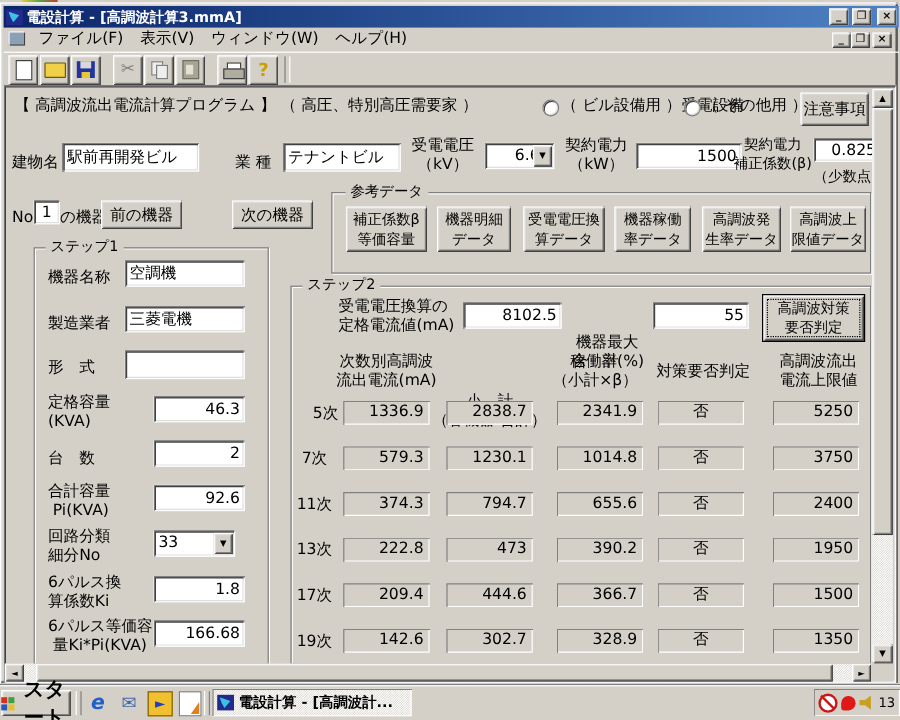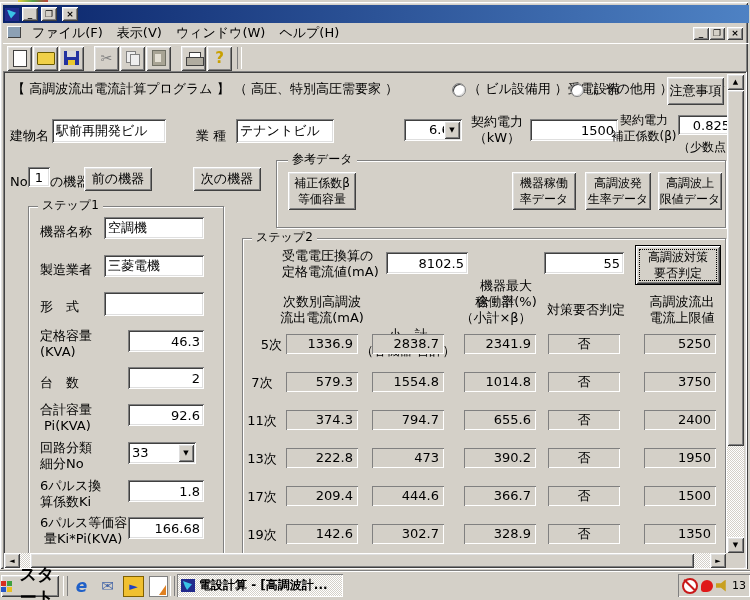--- a/index.html
+++ b/index.html
@@ -51,20 +51,21 @@
 <body>
 
 <div id="screen">
 
   <div class="abs" style="left:18px;top:0;width:30px;height:2px;background:linear-gradient(to right,#e8d040,#58a048,#c04038);"></div>
 
   <div class="abs raised" style="left:0;top:2px;width:748px;height:567px;"></div>
 
   <div class="abs titlebar" style="left:3px;top:5px;width:742px;height:18px;">
     <span class="app-icon"></span>
+    <span class="title-text">電設計算 - [高調波計算3.mmA]</span>
     <span class="wbtn raised btn">_</span>
     <span class="wbtn raised btn">❐</span>
     <span class="wbtn raised btn" style="margin-left:2px;">×</span>
   </div>
 
   <div class="abs" style="left:3px;top:24px;width:742px;height:18px;display:flex;align-items:center;">
     <span class="abs" style="left:4px;top:2px;width:14px;height:12px;background:#8ca0b4;box-shadow:inset 1px 1px 0 #fff, inset -1px -1px 0 #404040;"></span>
     <span class="menu-item" style="margin-left:22px;">ファイル(F)</span>
     <span class="menu-item">表示(V)</span>
     <span class="menu-item">ウィンドウ(W)</span>
@@ -118,40 +119,47 @@
   <span class="radio" style="left:452px;top:83px;"><span class="dot"></span></span>
   <div class="lbl" style="left:468px;top:81px;">（ ビル設備用 ）受電設備</div>
   <span class="radio" style="left:570px;top:83px;"></span>
   <div class="lbl" style="left:586px;top:81px;">（ その他用 ）受電設備</div>
   <div class="abs raised btn" style="left:667px;top:77px;width:57px;height:28px;">注意事項</div>
 
   <div class="lbl" style="left:10px;top:128px;">建物名</div>
   <input class="field" style="left: 52px; top: 119px; width: 106px; height: 24px;" value="駅前再開発ビル">
   <div class="lbl" style="left:196px;top:128px;">業 種</div>
   <input class="field" style="left: 236px; top: 119px; width: 90px; height: 24px;" value="テナントビル">
+  <div class="hdr" style="left:336px;top:114px;width:66px;"><span>受電電圧</span><br><span>（kV）</span></div>
   <div class="abs sunken" style="left:404px;top:119px;width:58px;height:22px;background:#fff;">
     <span class="abs" style="left:4px;top:3px;margin-left:21px;">6.6</span>
     <span class="combo-arrow raised btn">▼</span>
   </div>
   <div class="hdr" style="left:466px;top:114px;width:62px;"><span>契約電力</span><br><span>（kW）</span></div>
   <input class="field num" style="left: 530px; top: 119px; width: 80px; height: 22px;" value="1500">
   <div class="hdr" style="left:610px;top:112px;width:68px;font-size:12px;"><span>契約電力</span><br><span>補正係数(β)</span></div>
   <input class="field num" style="left: 678px; top: 115px; width: 48px; height: 20px;" value="0.825">
   <div class="lbl" style="left:678px;top:139px;font-size:12px;">（少数点）</div>
 
   <div class="lbl" style="left:10px;top:174px;">No</div>
   <input class="field" style="left: 28px; top: 167px; width: 14px; height: 20px; text-align: center;" value="1">
   <div class="lbl" style="left:50px;top:174px;">の機器</div>
   <div class="abs raised btn" style="left:84px;top:167px;width:68px;height:24px;">前の機器</div>
   <div class="abs raised btn" style="left:193px;top:167px;width:68px;height:24px;">次の機器</div>
 
   <div class="abs groupbox" style="left:276px;top:160px;width:448px;height:66px;"></div>
   <span class="group-label" style="left:288px;top:153px;">参考データ</span>
   <div class="abs raised btn two-line" style="left:288px;top:172px;width:68px;height:38px;font-size:12px;">
       <span><span>補正係数β</span><br><span>等価容量</span></span>
+    </div>
+  <div class="abs raised btn two-line" style="left:364px;top:172px;width:62px;height:38px;font-size:12px;">
+      <span><span>機器明細</span><br><span>データ</span></span>
+    </div>
+  <div class="abs raised btn two-line" style="left:436px;top:172px;width:68px;height:38px;font-size:12px;">
+      <span><span>受電電圧換</span><br><span>算データ</span></span>
     </div>
   <div class="abs raised btn two-line" style="left:512px;top:172px;width:64px;height:38px;font-size:12px;">
       <span><span>機器稼働</span><br><span>率データ</span></span>
     </div>
   <div class="abs raised btn two-line" style="left:585px;top:172px;width:66px;height:38px;font-size:12px;">
       <span><span>高調波発</span><br><span>生率データ</span></span>
     </div>
   <div class="abs raised btn two-line" style="left:658px;top:172px;width:64px;height:38px;font-size:12px;">
       <span><span>高調波上</span><br><span>限値データ</span></span>
     </div>
@@ -206,21 +214,21 @@
 
   <div class="lbl" style="left:242px;top:337px;width:40px;text-align:right;">5次</div>
   <div class="rbox" style="left:286px;top:334px;width:62px;">1336.9</div>
   <div class="rbox" style="left:372px;top:334px;width:62px;">2838.7</div>
   <div class="rbox" style="left:464px;top:334px;width:62px;">2341.9</div>
   <div class="rbox" style="left:548px;top:334px;width:62px;text-align:center;">否</div>
   <div class="rbox" style="left:644px;top:334px;width:62px;">5250</div>
 
   <div class="lbl" style="left:242px;top:375px;width:40px;text-align:center;">7次</div>
   <div class="rbox" style="left:286px;top:372px;width:62px;">579.3</div>
-  <div class="rbox" style="left:372px;top:372px;width:62px;">1554.8</div>
+  <div class="rbox" style="left:372px;top:372px;width:62px;">1230.1</div>
   <div class="rbox" style="left:464px;top:372px;width:62px;">1014.8</div>
   <div class="rbox" style="left:548px;top:372px;width:62px;text-align:center;">否</div>
   <div class="rbox" style="left:644px;top:372px;width:62px;">3750</div>
 
   <div class="lbl" style="left:242px;top:413px;width:40px;text-align:center;">11次</div>
   <div class="rbox" style="left:286px;top:410px;width:62px;">374.3</div>
   <div class="rbox" style="left:372px;top:410px;width:62px;">794.7</div>
   <div class="rbox" style="left:464px;top:410px;width:62px;">655.6</div>
   <div class="rbox" style="left:548px;top:410px;width:62px;text-align:center;">否</div>
   <div class="rbox" style="left:644px;top:410px;width:62px;">2400</div>

